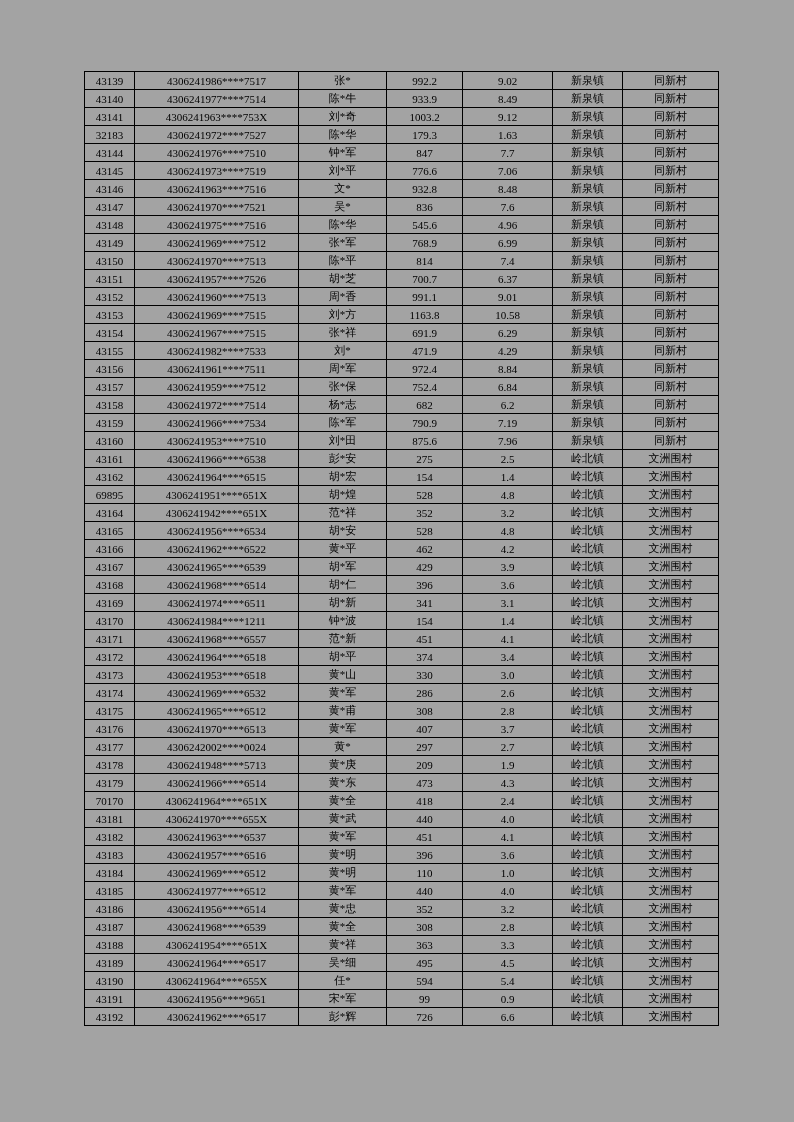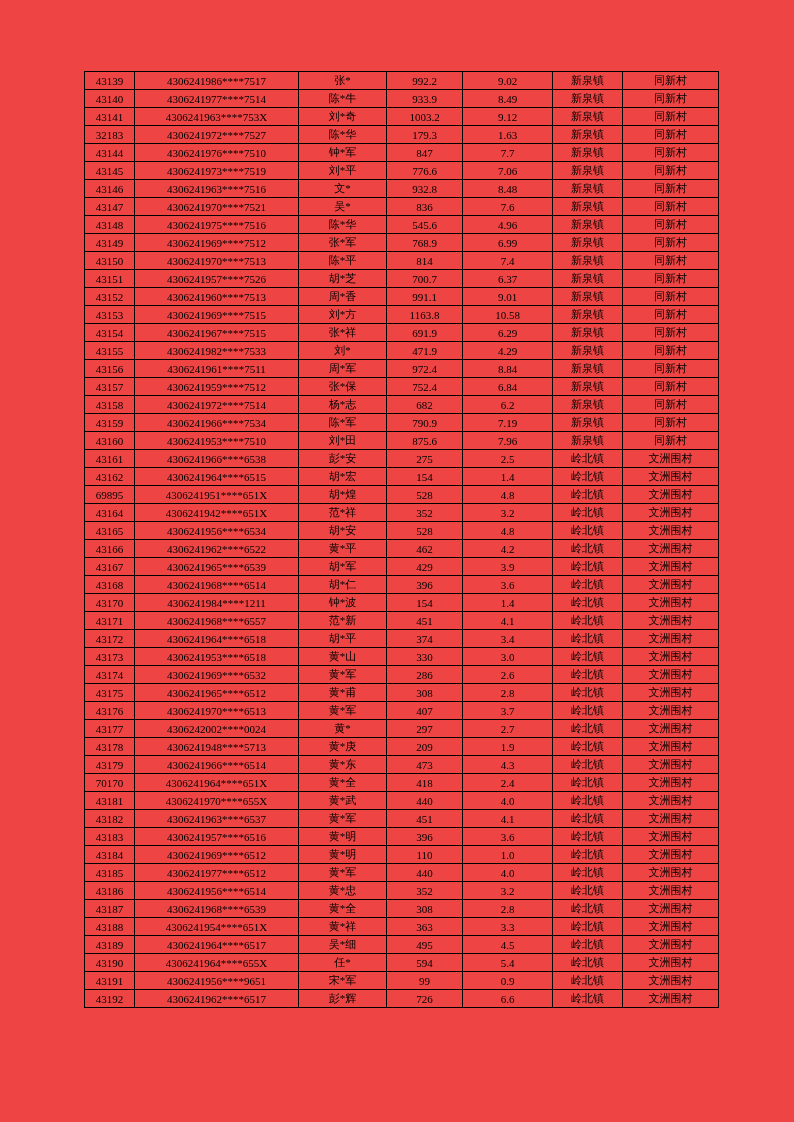--- a/index.html
+++ b/index.html
@@ -5,21 +5,21 @@
   html, body {
     margin: 0;
     padding: 0;
     background: #ffffff;
     font-family: "Liberation Serif", "DejaVu Serif", serif;
   }
   .page {
     position: relative;
     width: 794px;
     height: 1122px;
-    background: #ef4444;
+    background: #a3a3a3;
     overflow: hidden;
   }
   table.data-table {
     position: absolute;
     top: 71px;
     left: 84px;
     border-collapse: collapse;
     table-layout: fixed;
     width: 626px;
   }
@@ -312,20 +312,29 @@
         <tr>
           <td class="col-0">43168</td>
           <td class="col-1">4306241968****6514</td>
           <td class="col-2">胡*仁</td>
           <td class="col-3">396</td>
           <td class="col-4">3.6</td>
           <td class="col-5">岭北镇</td>
           <td class="col-6">文洲围村</td>
         </tr>
         <tr>
+          <td class="col-0">43169</td>
+          <td class="col-1">4306241974****6511</td>
+          <td class="col-2">胡*新</td>
+          <td class="col-3">341</td>
+          <td class="col-4">3.1</td>
+          <td class="col-5">岭北镇</td>
+          <td class="col-6">文洲围村</td>
+        </tr>
+        <tr>
           <td class="col-0">43170</td>
           <td class="col-1">4306241984****1211</td>
           <td class="col-2">钟*波</td>
           <td class="col-3">154</td>
           <td class="col-4">1.4</td>
           <td class="col-5">岭北镇</td>
           <td class="col-6">文洲围村</td>
         </tr>
         <tr>
           <td class="col-0">43171</td>

